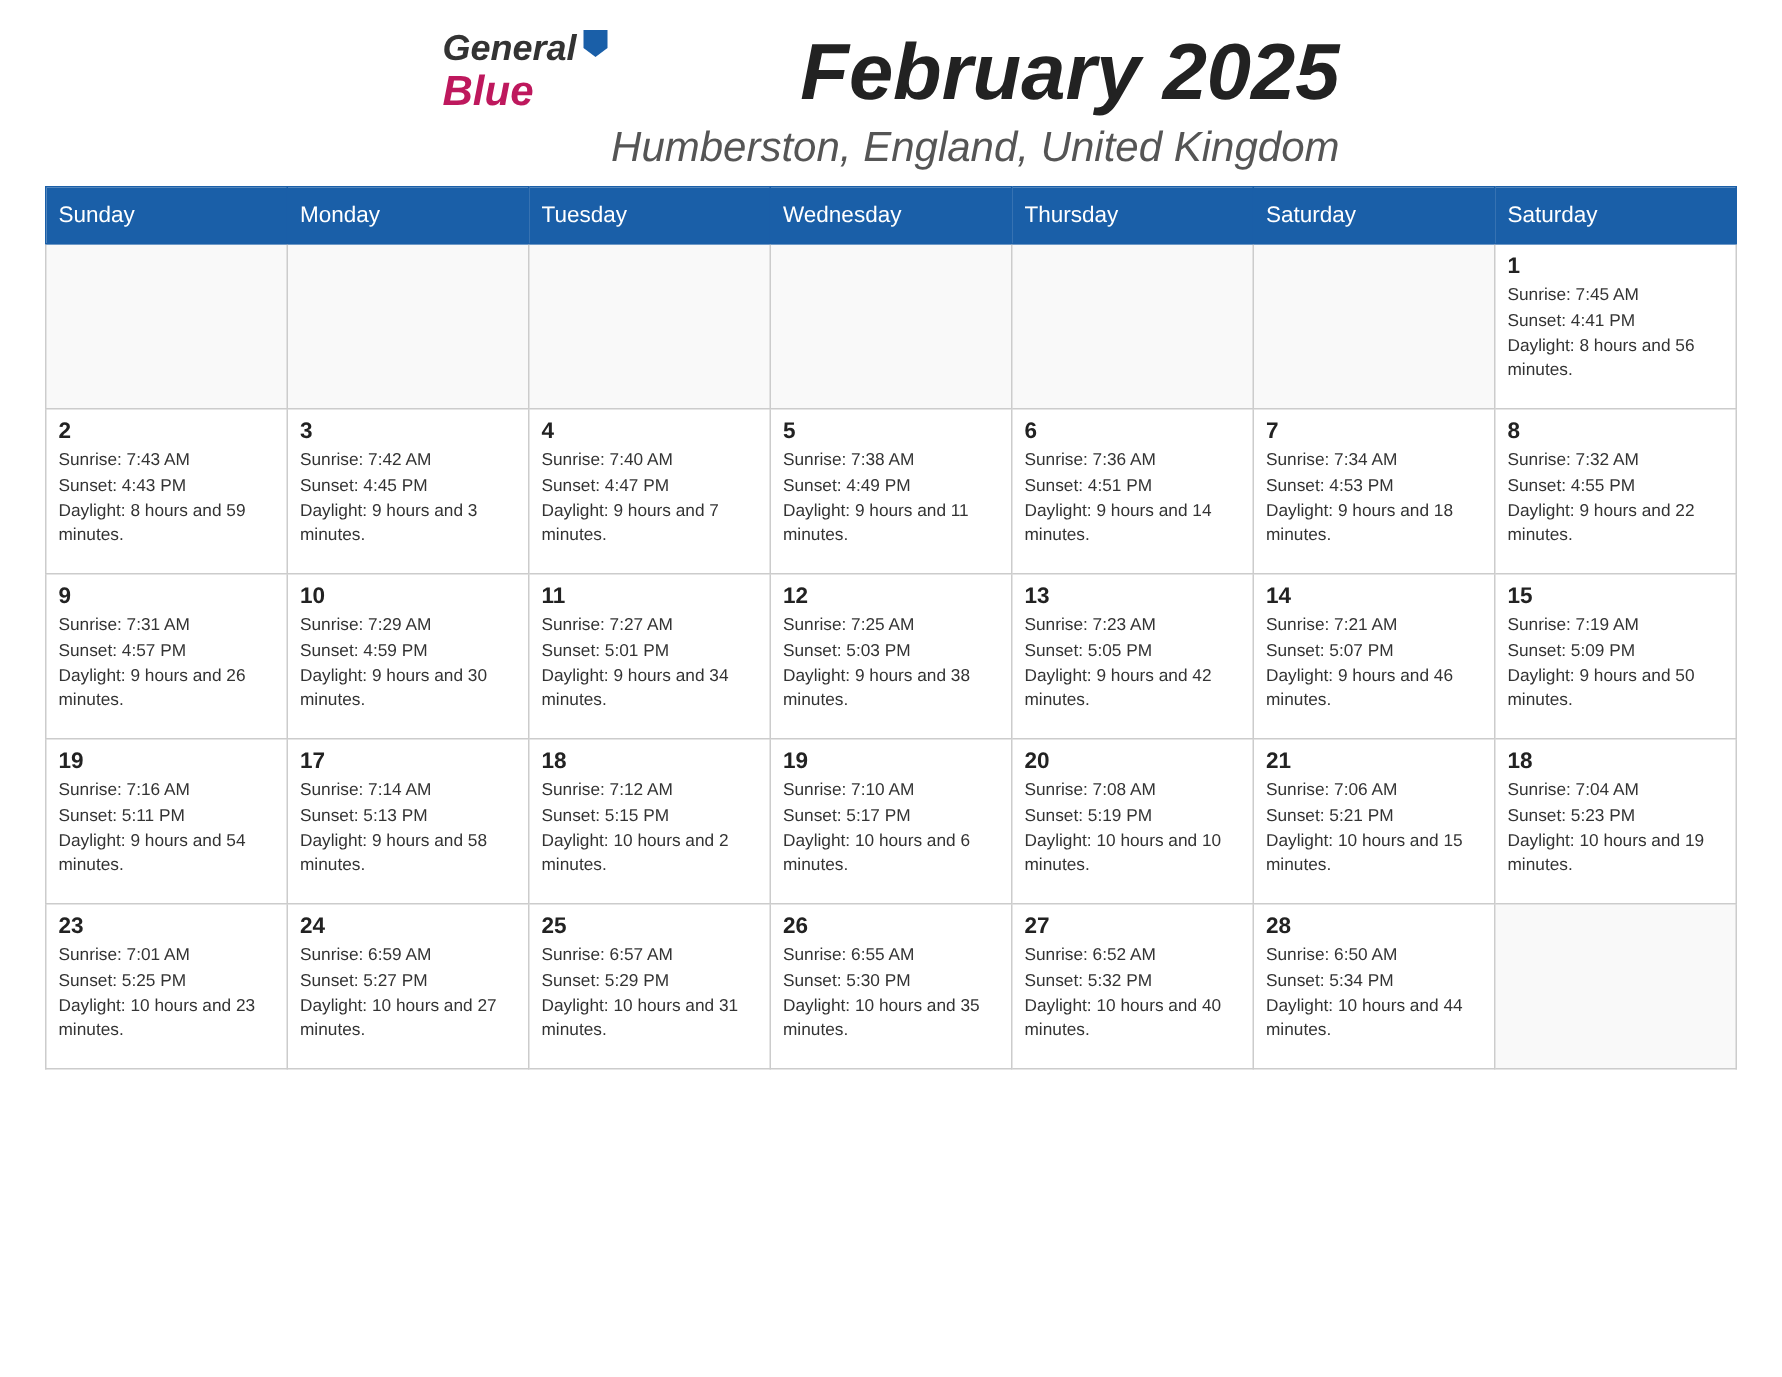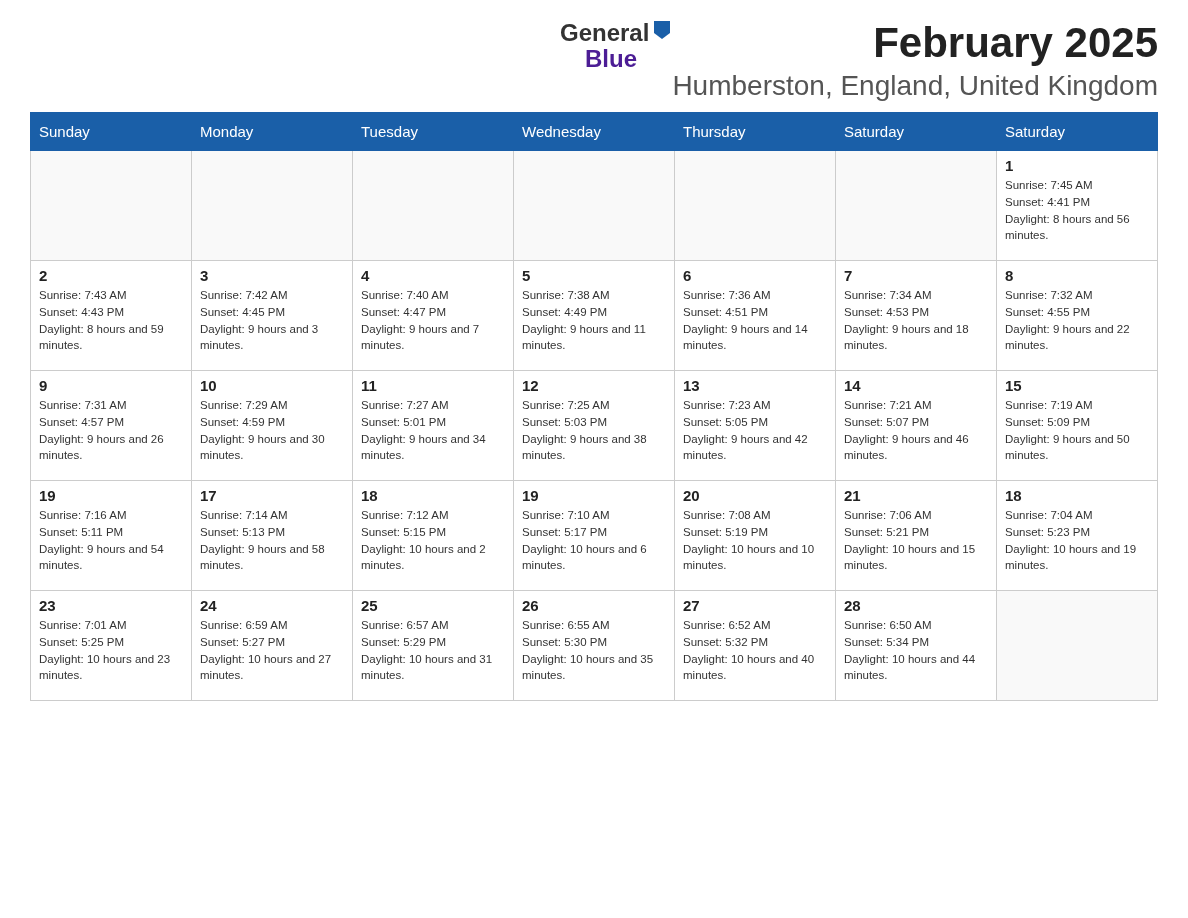--- a/index.html
+++ b/index.html
@@ -4,29 +4,30 @@
   <style>
     * { box-sizing: border-box; margin: 0; padding: 0; }
     body {
       font-family: Arial, sans-serif;
       background: #fff;
       padding: 20px 30px;
       color: #333;
     }
     .header {
       display: flex;
-      justify-content: flex-end;
+      justify-content: center;
       align-items: flex-start;
       margin-bottom: 10px;
+      font-style: italic;
     }
     .title-area {
       text-align: right;
     }
     .page-title {
-      font-size: 42px;
+      font-size: 53px;
       font-weight: bold;
       color: #222;
       line-height: 1.1;
     }
     .subtitle {
       font-size: 28px;
       color: #555;
       margin-top: 4px;
     }
     .calendar {
@@ -92,24 +93,23 @@
       display: inline-block;
       margin-left: 3px;
       position: relative;
       top: -2px;
     }
     .logo-arrow svg {
       width: 20px;
       height: 18px;
     }
     .logo-blue-line {
-      font-size: 24px;
-      font-weight: bold;
-      color: #4c1d95;
-      margin-left: 25px;
+      font-size: 28px;
+      font-weight: bold;
+      color: #be185d;
     }
   </style>
 </head>
 <body>
 
 <div class="header">
   <div class="logo-row">
     <div class="logo-text">
       <div class="logo-general-line">
         <span>General</span>

